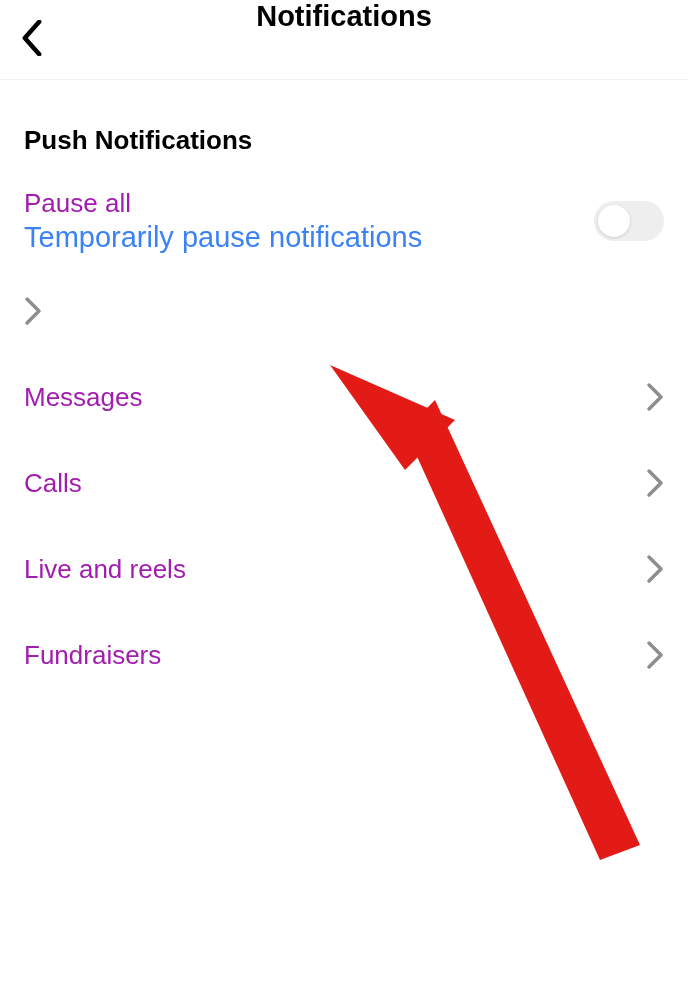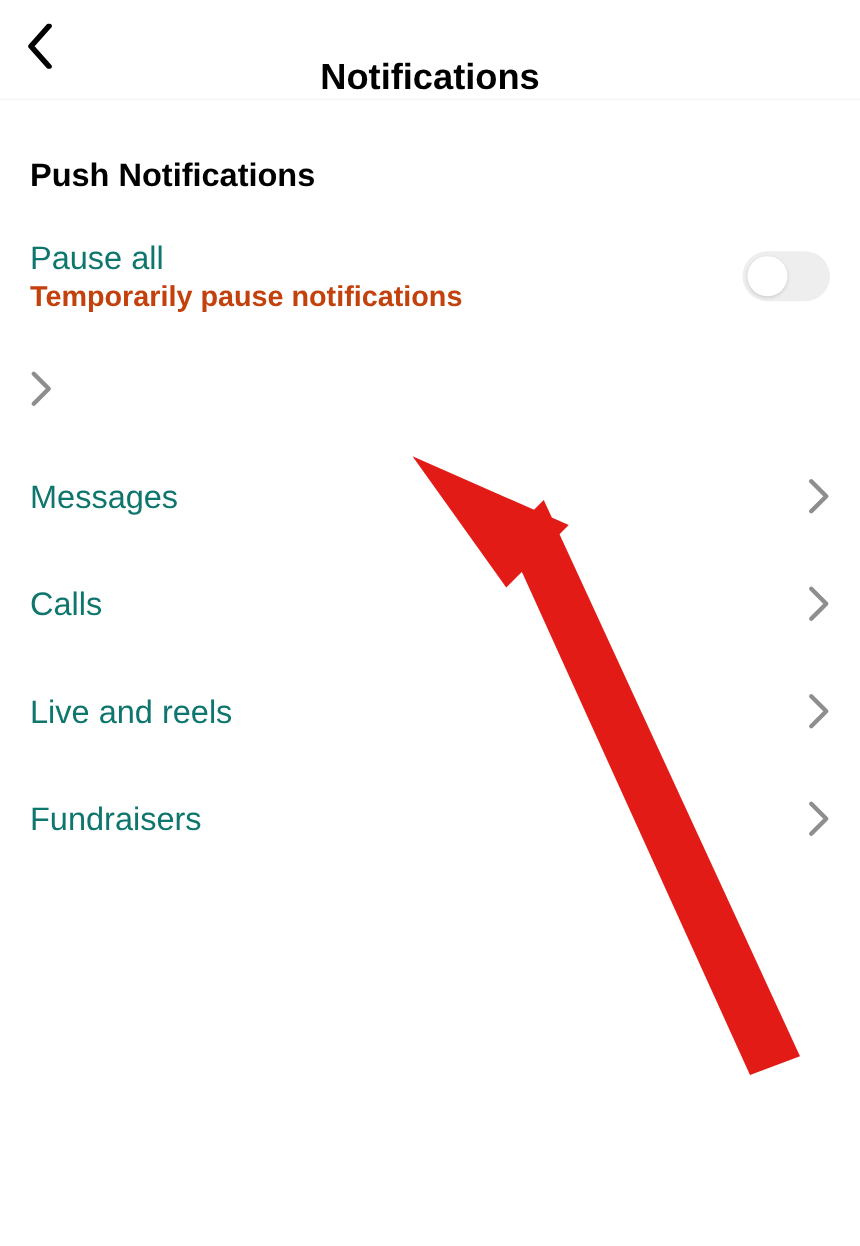--- a/index.html
+++ b/index.html
@@ -11,21 +11,21 @@
       position: relative;
       overflow: hidden;
     }
     .page {
       background: #ffffff;
       width: 100%;
       height: 100%;
     }
     .header {
       display: flex;
-      align-items: flex-end;
+      align-items: flex-start;
       height: 80px;
       position: relative;
       border-bottom: 1px solid #f2f2f2;
     }
     .back-btn {
       position: absolute;
       left: 12px;
       top: 50%;
       transform: translateY(-50%);
       width: 40px;
@@ -66,26 +66,26 @@
       padding-bottom: 14px;
     }
     .row-text {
       display: flex;
       flex-direction: column;
       gap: 2px;
     }
     .row-label {
       font-size: 26px;
       font-weight: 400;
-      color: #0f766e;
+      color: #a21caf;
     }
     .row-sub {
-      font-size: 23px;
-      color: #c2410c;
-      font-weight: 700;
+      font-size: 29px;
+      color: #3b82f6;
+      font-weight: 400;
     }
     .chevron {
       flex: 0 0 auto;
       width: 18px;
       height: 30px;
     }
     .chevron svg { width: 100%; height: 100%; }
     .toggle {
       flex: 0 0 auto;
       width: 70px;

